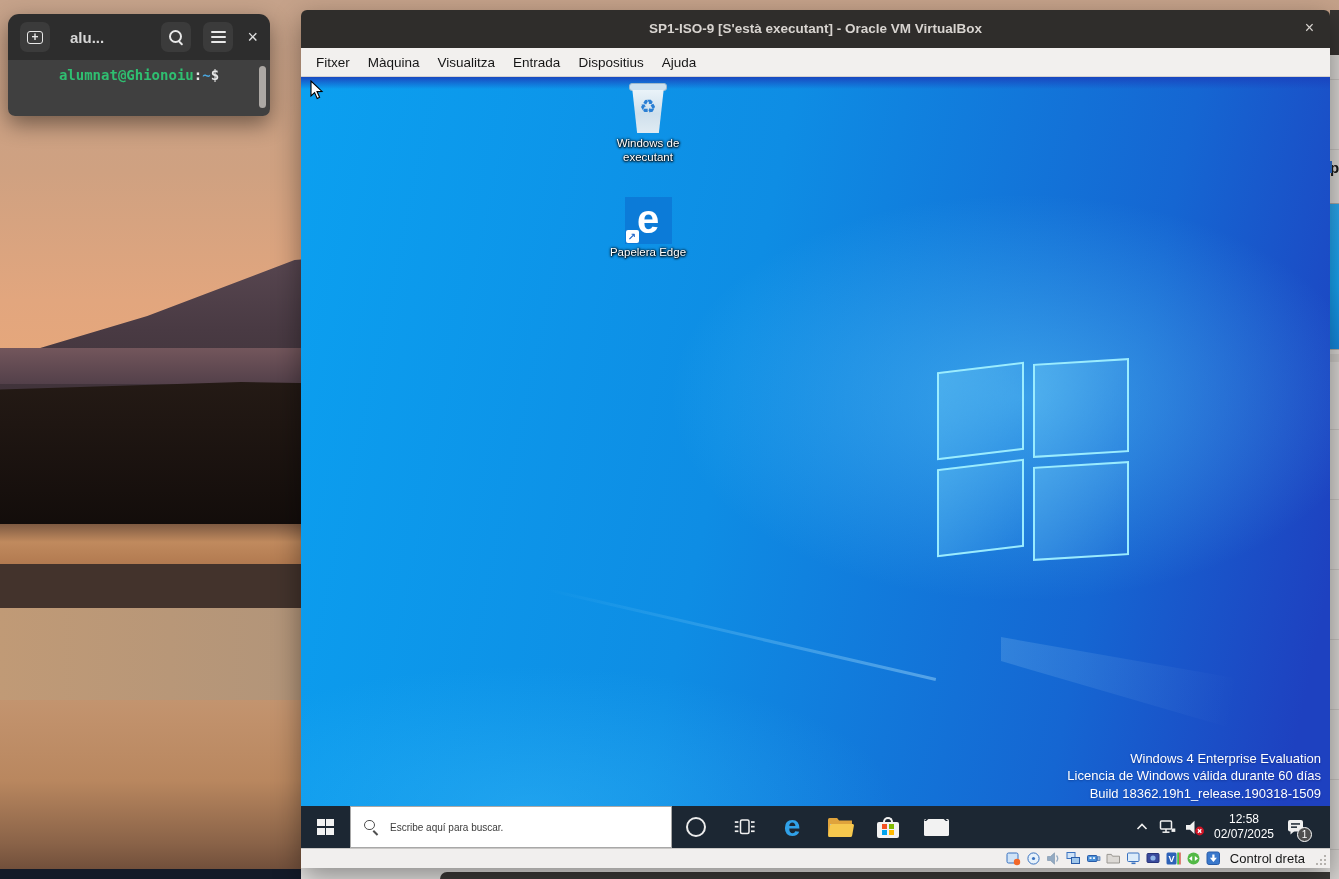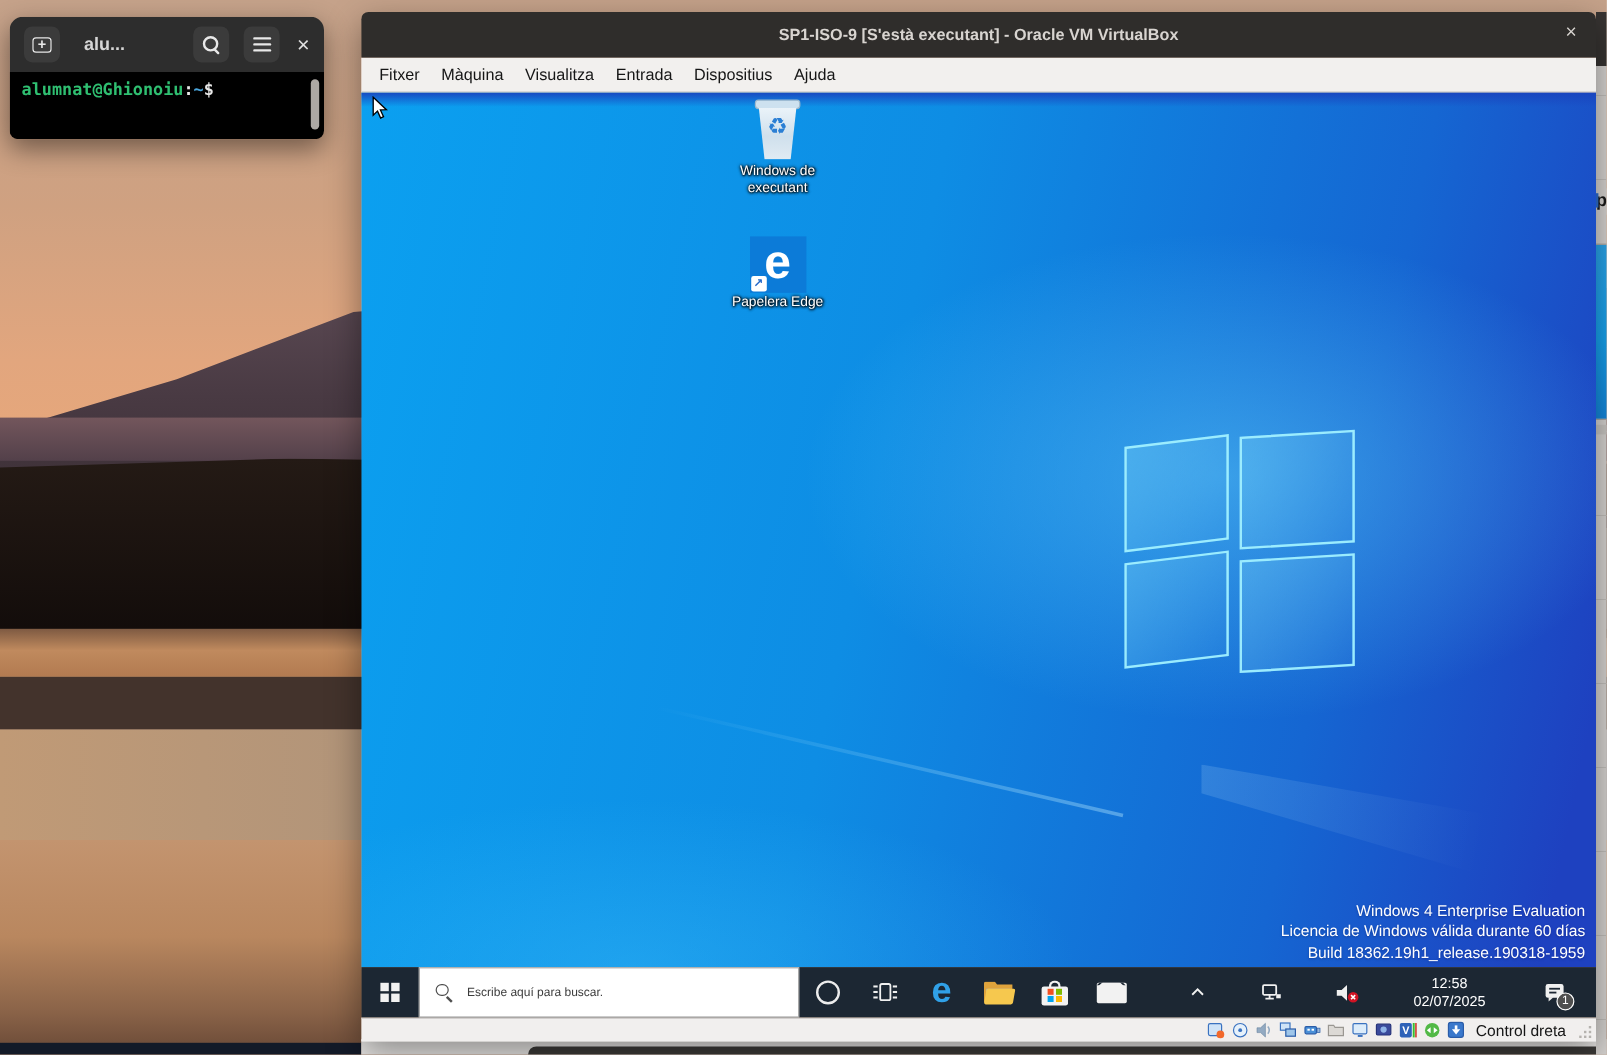--- a/index.html
+++ b/index.html
@@ -52,22 +52,22 @@
   .term-title { margin-left:20px; font-size:15px; font-weight:bold; color:#d6d6d6; flex:0 0 auto; }
   .term-spacer { flex:1; }
   .mag-glyph { width:16px; height:16px; position:relative; }
   .mag-glyph::before { content:""; position:absolute; left:1px; top:1px; width:9px; height:9px;
     border:2px solid #e8e8e8; border-radius:50%; }
   .mag-glyph::after { content:""; position:absolute; left:10.5px; top:10.5px; width:6px; height:2px;
     background:#e8e8e8; transform:rotate(45deg); transform-origin:0 0; border-radius:1px; }
   .burger-glyph { width:15px; height:12px; display:flex; flex-direction:column; justify-content:space-between; }
   .burger-glyph i { height:2px; background:#e8e8e8; border-radius:1px; }
   .term-close { margin-left:14px; color:#e0e0e0; font-size:18px; line-height:1; flex:0 0 auto; }
-  .term-body { height:56px; background:#000000; position:relative; padding:7px 10px;
-    font-family:"DejaVu Sans Mono",monospace; font-size:14px; font-weight:bold; white-space:pre; }
+  .term-body { height:56px; background:#404040; position:relative; padding:7px 10px;
+    font-family:"DejaVu Sans Mono",monospace; font-size:14px; font-weight:bold; white-space:pre;text-align:center; }
   .p-user { color:#2fbf71; } .p-colon { color:#e8e8e8; } .p-path { color:#4aa5dc; } .p-dollar { color:#e8e8e8; }
   .term-scrollbar { position:absolute; right:4px; top:6px; width:7px; height:42px; background:#aca8a4; border-radius:4px; }
 
   
   .vbox { left:301px; top:10px; width:1029px; height:858px; z-index:4;
     box-shadow:0 10px 28px rgba(0,0,0,.4); border-radius:6px 6px 0 0; overflow:hidden;
     display:flex; flex-direction:column; }
   .vbox-titlebar { height:38px; background:#2f2d2b; position:relative; flex:0 0 auto; }
   .vbox-title { position:absolute; left:0; top:0; width:100%; height:38px; line-height:38px;
     text-align:center; font-size:13.5px; font-weight:bold; color:#d8d4d0; }
@@ -158,21 +158,21 @@
     display:flex; align-items:center; justify-content:center; }
   .store-squares { display:grid; grid-template-columns:5px 5px; grid-template-rows:5px 5px; gap:1.5px; }
   .sq-r{background:#f25022;} .sq-g{background:#7fba00;} .sq-b{background:#00a4ef;} .sq-y{background:#ffb900;}
   .mail-ico { position:relative; width:25px; height:17px; background:#f2f2f2; border-radius:1.5px; overflow:hidden; }
   .mail-ico::before { content:""; position:absolute; left:0; top:-9px; width:0; height:0;
     border-left:12.5px solid transparent; border-right:12.5px solid transparent; border-bottom:11px solid #1c2733; }
   .mail-ico::after { content:""; position:absolute; left:0; top:-6.5px; width:0; height:0;
     border-left:12.5px solid transparent; border-right:12.5px solid transparent; border-bottom:11px solid #f2f2f2; }
 
   .tb-tray { margin-left:auto; display:flex; align-items:center; padding-right:16px; }
-  .tray-item { display:flex; align-items:center; justify-content:center; height:42px;margin-left:36px; }
+  .tray-item { display:flex; align-items:center; justify-content:center; height:42px; }
   .w-chevron { width:24px; } .w-net { width:26px; } .w-vol { width:28px; }
   .tray-clock { width:72px; text-align:center; color:#fff; font-size:12px; line-height:15px; }
   .w-action { width:34px; position:relative; }
   .action-badge { position:absolute; right:2px; bottom:6px; width:15px; height:15px; border-radius:50%;
     background:#4f4f4f; border:1px solid #fff; color:#fff; font-size:10px; line-height:13px; text-align:center; }
 
   
   .vbox-statusbar { height:20px; background:#f1efee; border-top:1px solid #cac8c6; display:flex; align-items:center;
     padding:0 3px; flex:0 0 auto; }
   .sb-right { margin-left:auto; display:flex; align-items:center; gap:4px; }
@@ -286,21 +286,21 @@
           <div class="edge-tile">
             <div class="edge-e">e</div>
             <div class="shortcut-badge">↗</div>
           </div>
           <div class="icon-label">Papelera Edge</div>
         </div>
 
         <div class="abs activation">
           <div>Windows 4 Enterprise Evaluation</div>
           <div>Licencia de Windows válida durante 60 días</div>
-          <div>Build 18362.19h1_release.190318-1959</div>
+          <div>Build 18362.19h1_release.190318-1509</div>
         </div>
 
         <svg class="abs vm-cursor" width="14" height="20">
           <path d="M1,1 L1,16 L4.6,12.6 L7.2,18.4 L9.6,17.2 L7,11.6 L12,11.4 Z" fill="#fff" stroke="#000" stroke-width="1.1"></path>
         </svg>
       </div>
 
       <div class="vm-taskbar">
         <div class="tb-start">
           <span class="start-logo">

